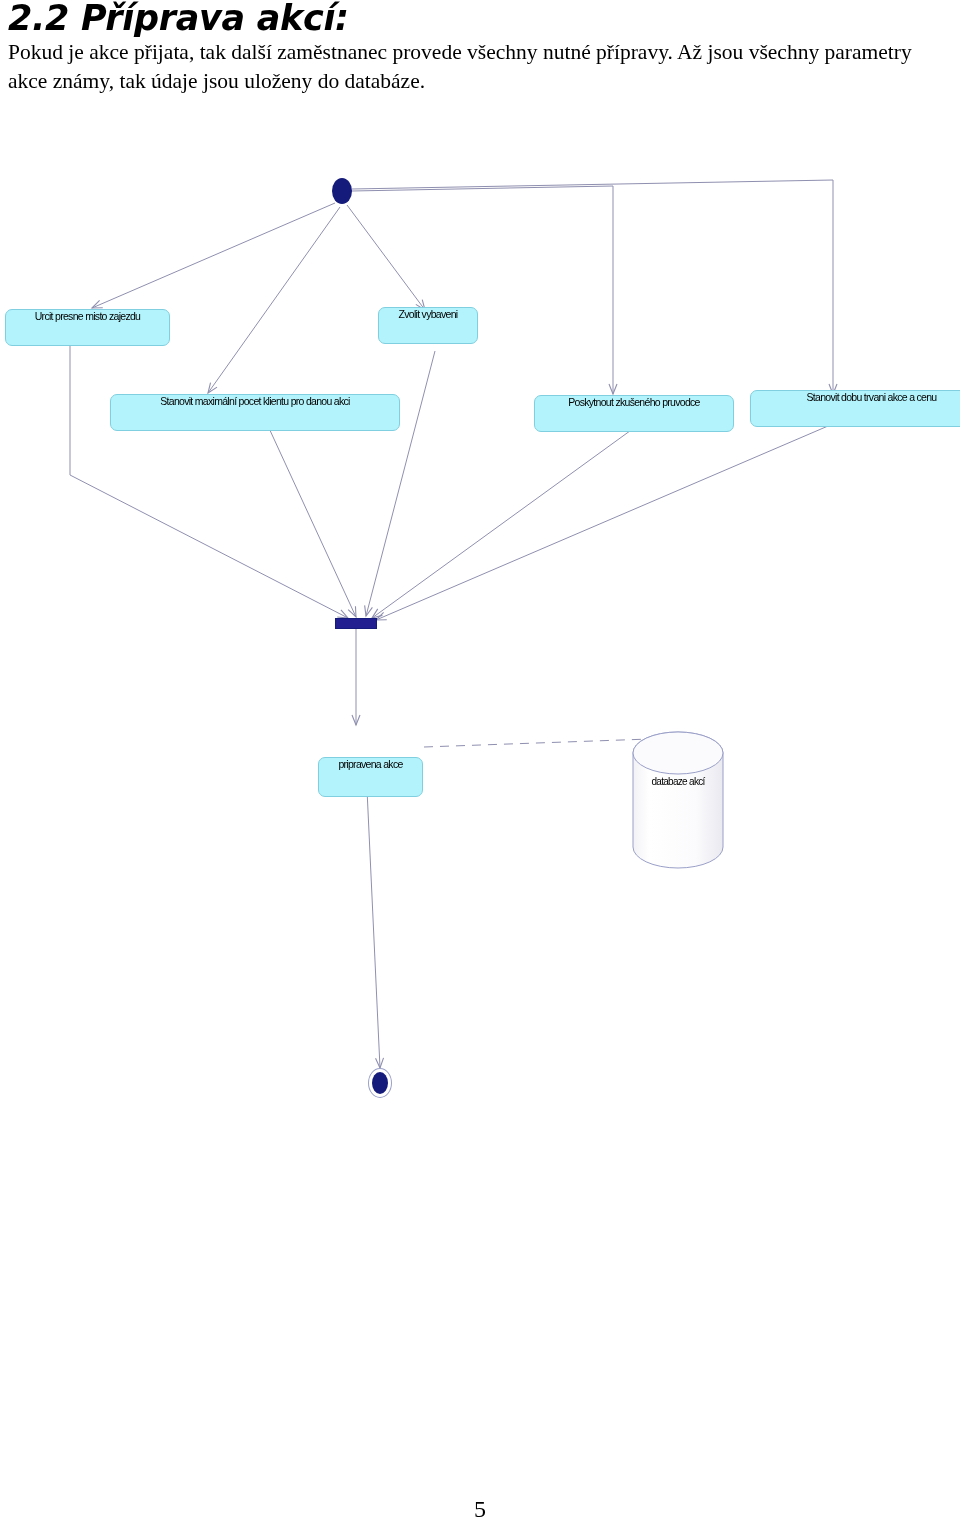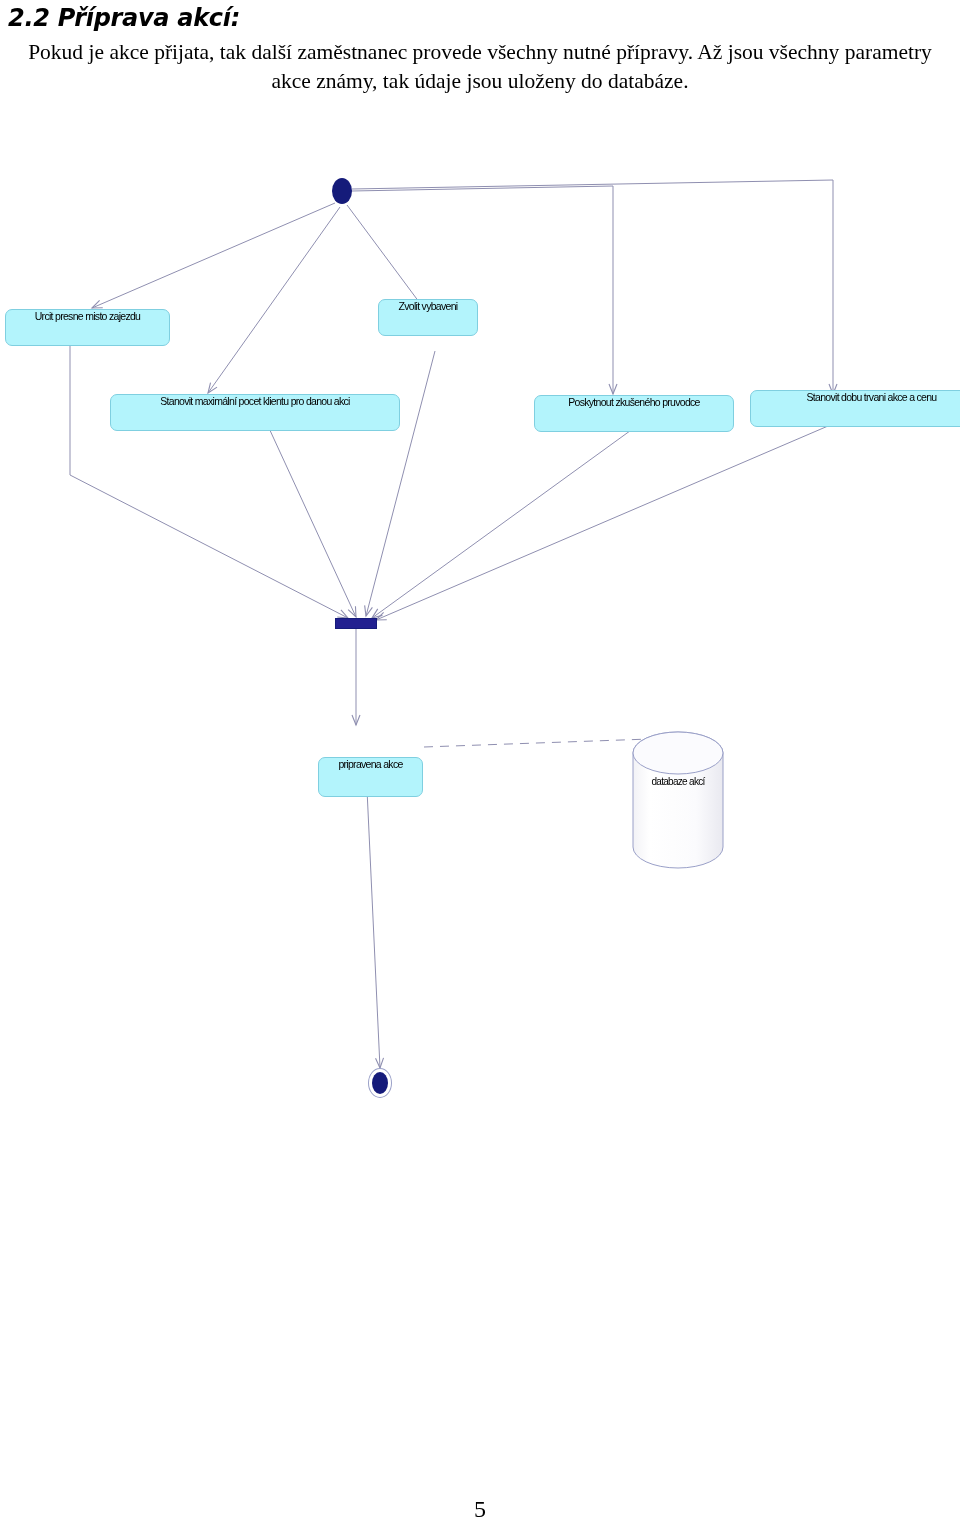--- a/index.html
+++ b/index.html
@@ -25,34 +25,34 @@
   .doc-head {
     position: absolute;
     left: 8px;
     top: 2px;
     width: 944px;
   }
   .doc-title {
     font-family: "DejaVu Sans", sans-serif;
     font-weight: bold;
     font-style: italic;
-    font-size: 24px;
+    font-size: 35px;
     line-height: 32px;
     color: #000000;
     letter-spacing: -0.3px;
     margin: 0 0 4px 0;
   }
   .doc-para {
     font-family: "Liberation Serif", serif;
     font-size: 21.5px;
     line-height: 29px;
     color: #000000;
     margin: 0;
     width: 944px;
-    text-align: center;
+    text-align: left;
   }
 
   
   .diagram {
     position: absolute;
     left: 0;
     top: 150px;
     width: 960px;
     height: 1000px;
   }
@@ -207,21 +207,21 @@
         <path d="M633,603 A45,21 0 0 1 723,603 A45,21 0 0 1 633,603 Z" fill="#fbfbfe" stroke="#9aa0c8" stroke-width="1"></path>
       </g>
     </svg>
 
     <div class="start-node" style="left:332px; top:28px; width:20px; height:26px;"></div>
 
     <div class="act" style="left:5px; top:159px; width:165px; height:37px;">
       <span>Urcit presne misto zajezdu</span>
     </div>
 
-    <div class="act" style="left:378px; top:149px; width:100px; height:37px;">
+    <div class="act" style="left:378px; top:157px; width:100px; height:37px;">
       <span>Zvolit vybaveni</span>
     </div>
 
     <div class="act" style="left:110px; top:244px; width:290px; height:37px;">
       <span>Stanovit maximální pocet klientu pro danou akci</span>
     </div>
 
     <div class="act" style="left:534px; top:245px; width:200px; height:37px;">
       <span>Poskytnout zkušeného pruvodce</span>
     </div>

